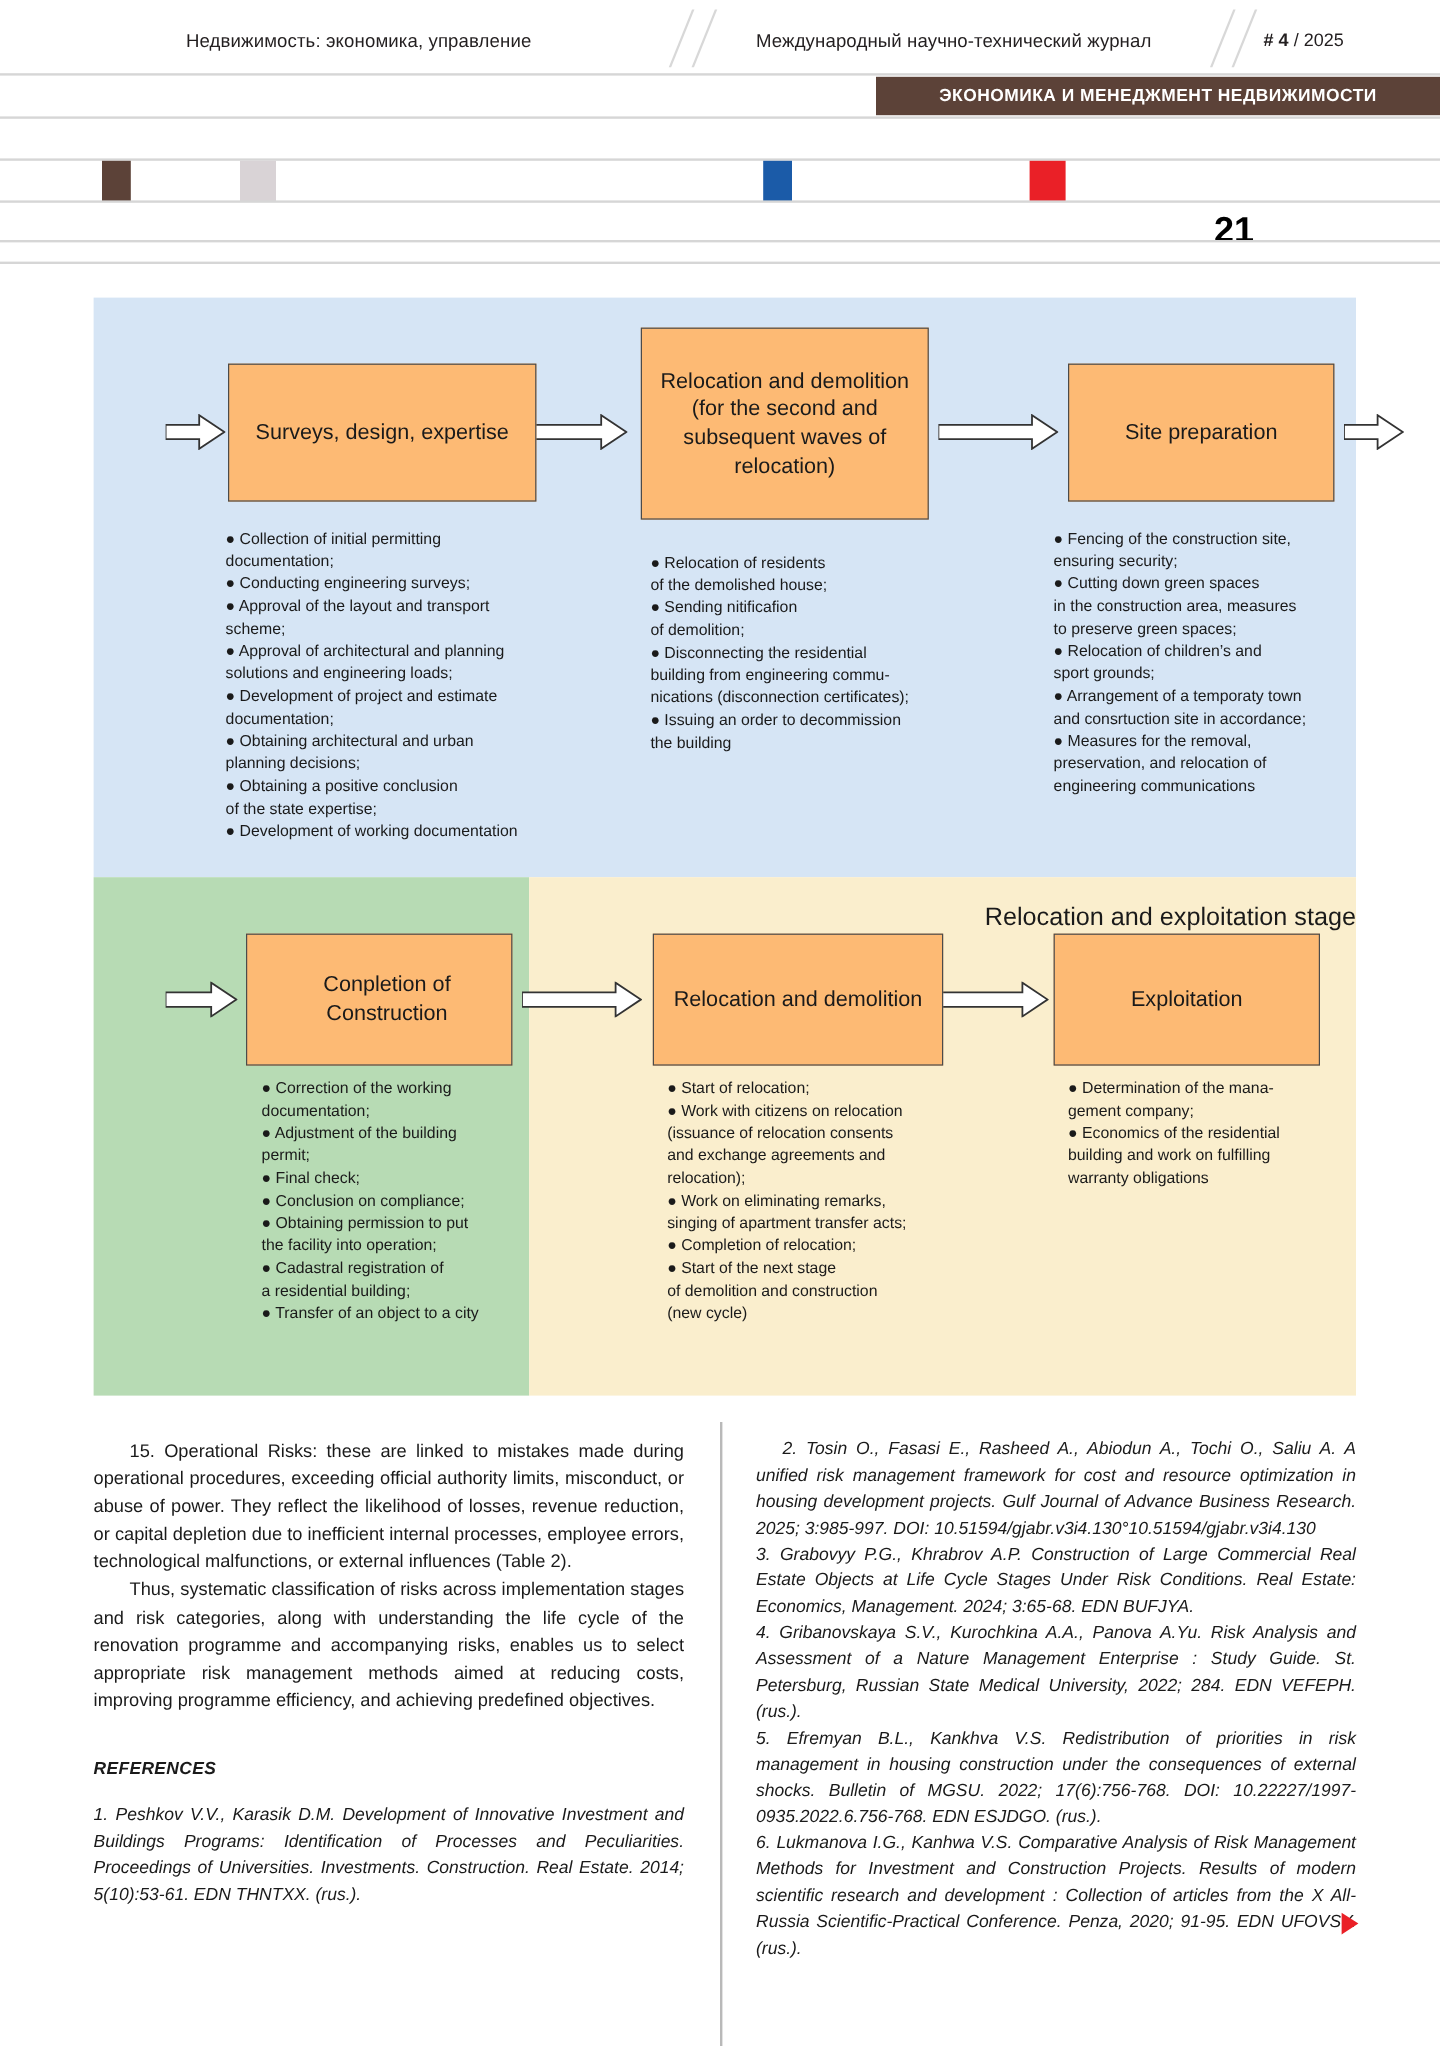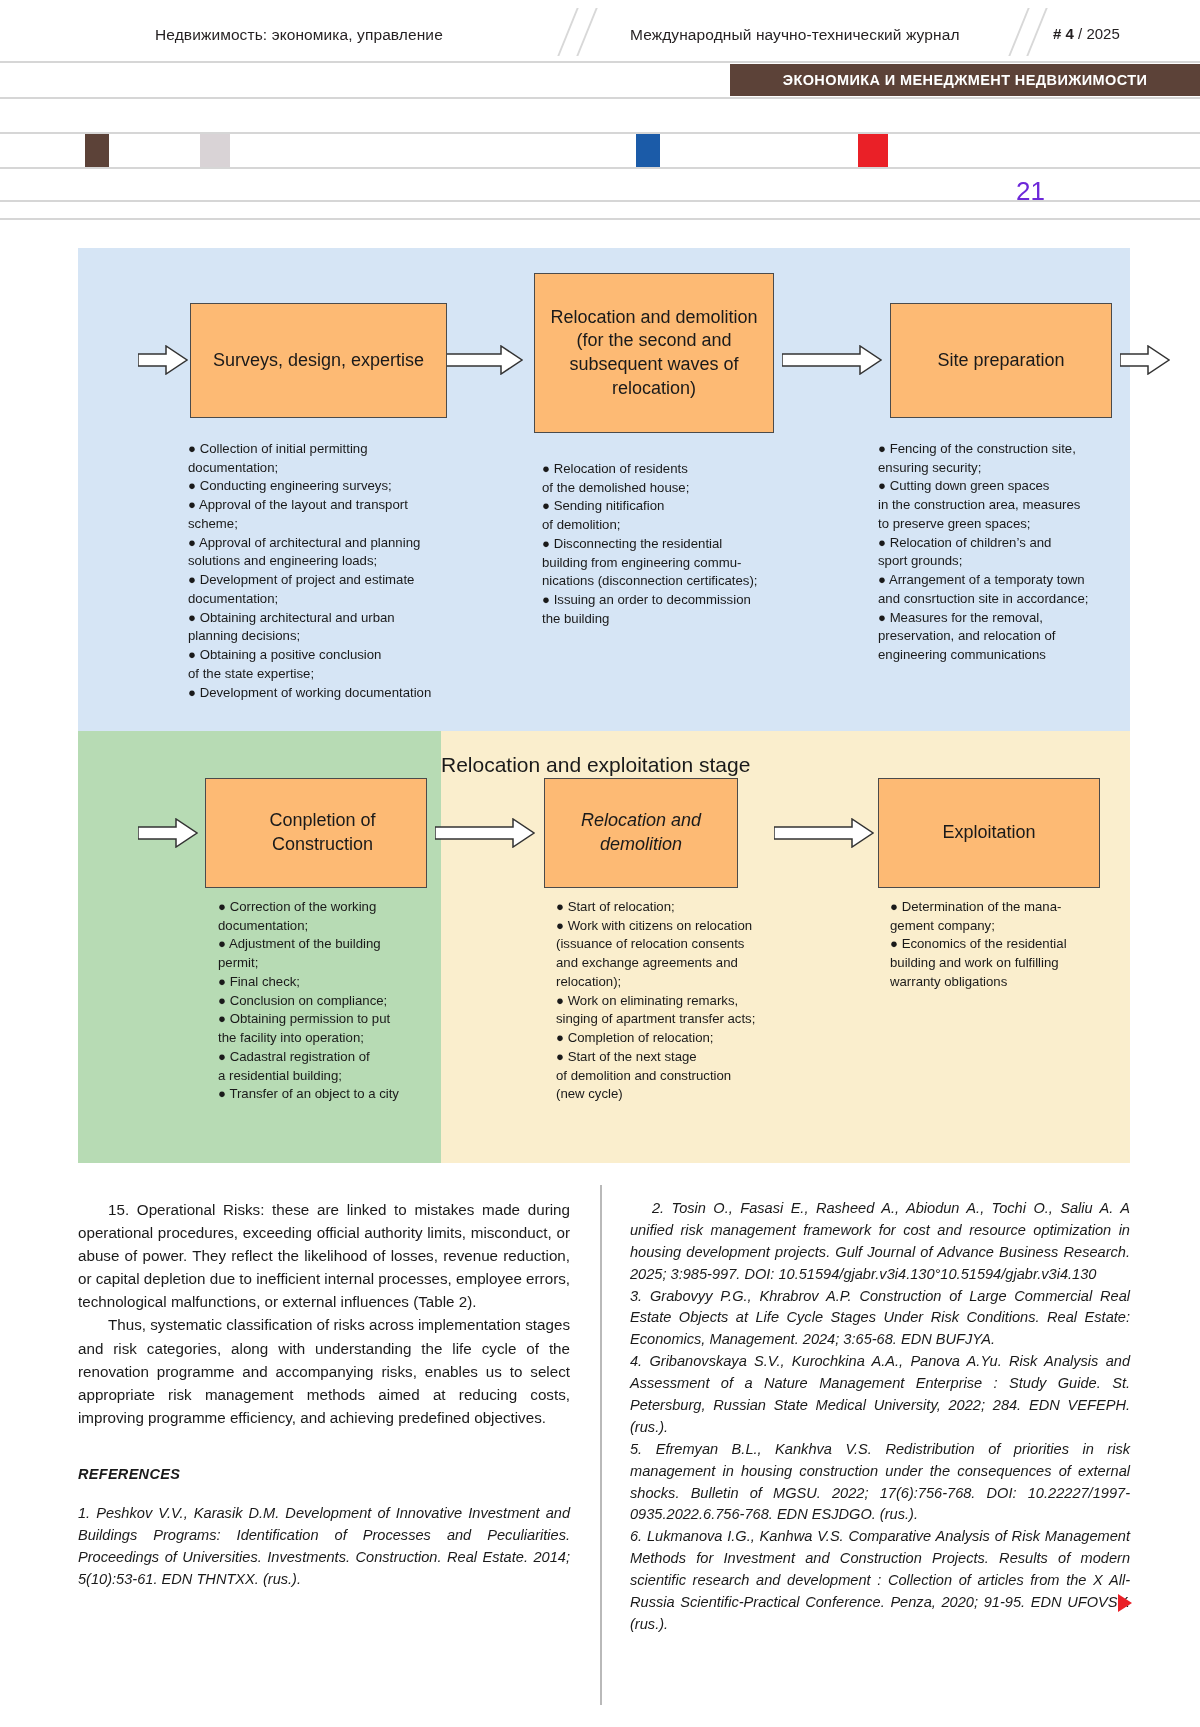--- a/index.html
+++ b/index.html
@@ -62,48 +62,48 @@
   }
   
   .tick{position:absolute;top:134px;height:34px;}
   .tick-brown{left:85px;width:24px;background:#5c4238;}
   .tick-grey{left:200px;width:30px;background:#d9d3d6;}
   .tick-blue{left:636px;width:24px;background:#1b5ba8;}
   .tick-red{left:858px;width:30px;background:#ea2027;}
 
   .page-number{
     position:absolute;right:155px;top:176px;
-    font-size:26px;font-weight:normal;color:#6d28d9;
+    font-size:30px;font-weight:bold;color:#000000;
   }
 
   
   .figure{
     position:absolute;left:78px;top:248px;width:1052px;height:915px;
   }
   .band{position:absolute;}
   .band-blue{left:0;top:0;width:1052px;height:483px;background:#d6e5f5;}
   .band-green{left:0;top:483px;width:363px;height:432px;background:#b7dbb4;}
   .band-cream{left:363px;top:483px;width:689px;height:432px;background:#faeecd;}
 
   .stage-title{
     position:absolute;left:363px;top:505px;width:689px;
-    text-align:left;font-size:21px;color:#1a1a1a;
+    text-align:right;font-size:21px;color:#1a1a1a;
   }
 
   .node{
     position:absolute;background:#fdba74;border:1.5px solid #4b4b4b;
     display:flex;align-items:center;justify-content:center;text-align:center;
     font-size:18px;line-height:1.32;color:#1a1a1a;padding:6px 10px;
     box-sizing:border-box;
   }
   .node-1{left:112px;top:55px;width:257px;height:115px;}
   .node-2{left:456px;top:25px;width:240px;height:160px;}
   .node-3{left:812px;top:55px;width:222px;height:115px;}
   .node-4{left:127px;top:530px;width:222px;height:110px;padding-left:23px;}
-  .node-5{left:466px;top:530px;width:194px;height:110px;font-style:italic;}
+  .node-5{left:466px;top:530px;width:242px;height:110px;}
   .node-6{left:800px;top:530px;width:222px;height:110px;}
 
   
   .arrow{position:absolute;height:30px;}
   .arrow svg{display:block;}
 
   .bullets{
     position:absolute;font-size:13.2px;line-height:1.42;color:#1a1a1a;
   }
   .bullets div{white-space:nowrap;}

